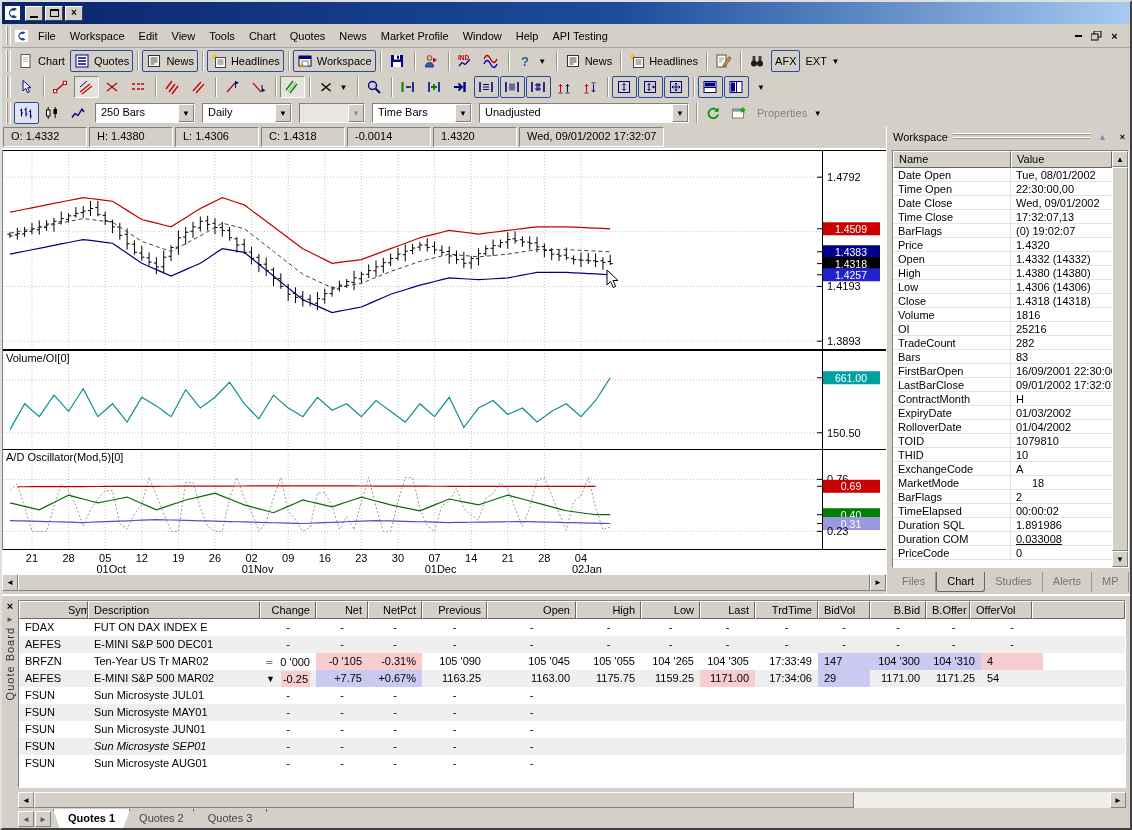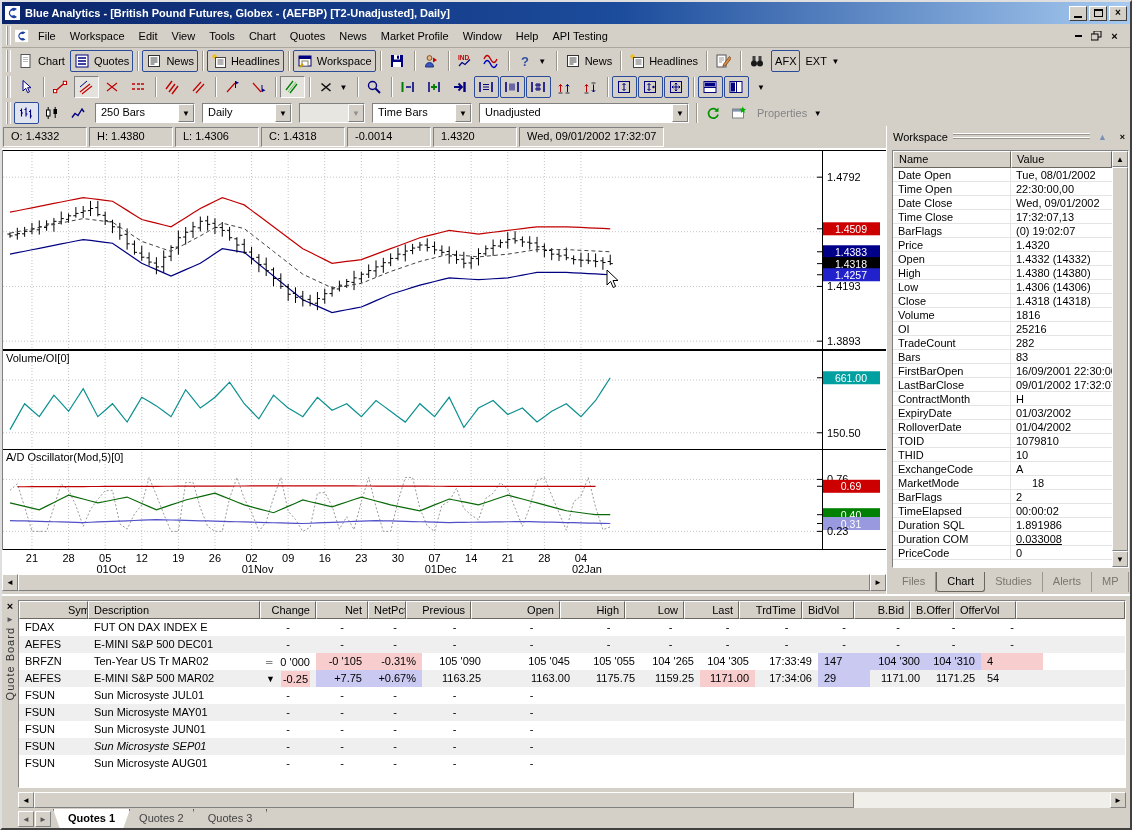--- a/index.html
+++ b/index.html
@@ -103,21 +103,20 @@
 
 <div id="app">
 
   <div class="titlebar">
     <span class="applogo">
       <svg viewBox="0 0 16 16" width="16" height="16">
           <rect x="0" y="1" width="15" height="14" fill="#fff"></rect>
           <path d="M12 4 A5 5 0 1 0 12 12 L9 10 A2.5 2.5 0 1 1 9 6 Z" fill="#1c3fa0"></path>
         </svg>
     </span>
-    <span class="title">Blue Analytics - [British Pound Futures, Globex - (AEFBP) [T2-Unadjusted], Daily]</span>
     <span class="winbtns" style="display:flex;gap:2px">
       <span class="winbtn">
           <span style="width:8px;height:2px;background:#000;margin-top:7px"></span>
         </span>
       <span class="winbtn">
           <span style="width:9px;height:8px;border:1px solid #000;border-top:2px solid #000"></span>
         </span>
       <span class="winbtn">×</span>
     </span>
   </div>
@@ -1114,21 +1113,21 @@
       <span style="font-weight:bold">×</span>
       <span style="font-size:8px;color:#555">►</span>
       <span class="vtext">Quote Board</span>
     </div>
     <div id="q-table">
       <div class="qhead" id="q-head">
           <div style="width: 69px; text-align: left; padding-left: 48px;">Symbol</div>
           <div style="width: 172px; text-align: left;">Description</div>
           <div style="width: 56px; text-align: right;">Change</div>
           <div style="width: 52px; text-align: right;">Net</div>
-          <div style="width: 38px; text-align: right;">NetPct</div>
+          <div style="width: 54px; text-align: right;">NetPct</div>
           <div style="width: 65px; text-align: right;">Previous</div>
           <div style="width: 89px; text-align: right;">Open</div>
           <div style="width: 65px; text-align: right;">High</div>
           <div style="width: 59px; text-align: right;">Low</div>
           <div style="width: 55px; text-align: right;">Last</div>
           <div style="width: 63px; text-align: right;">TrdTime</div>
           <div style="width: 52px; text-align: left;">BidVol</div>
           <div style="width: 56px; text-align: right;">B.Bid</div>
           <div style="width: 44px; text-align: right;">B.Offer</div>
           <div style="width: 62px; text-align: left;">OfferVol</div>

